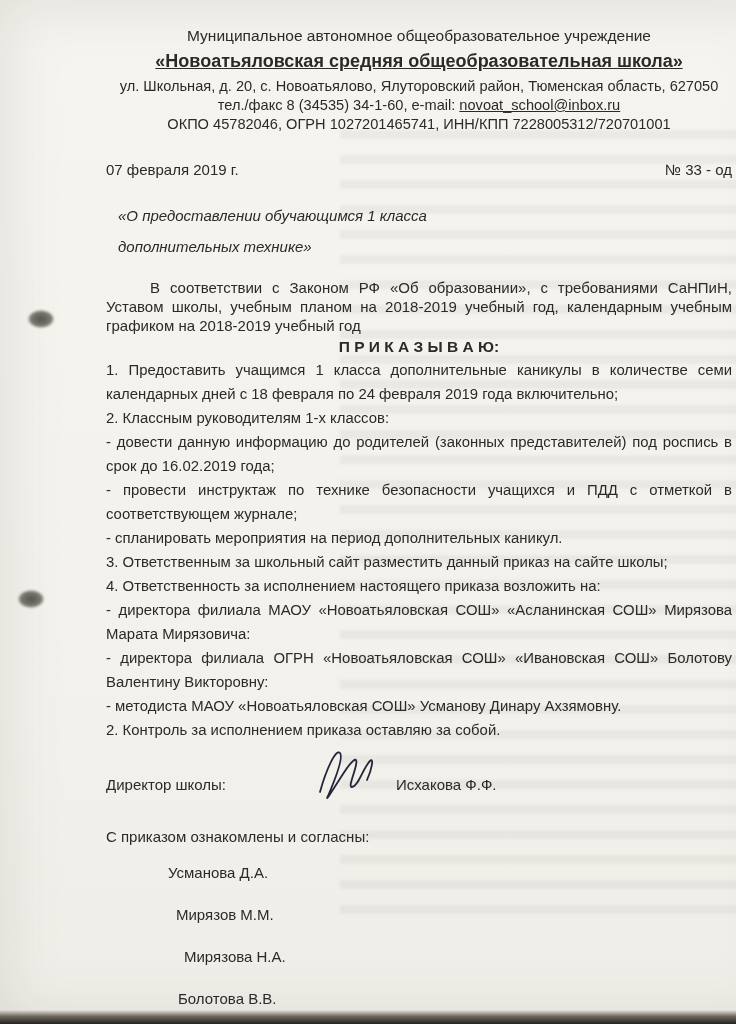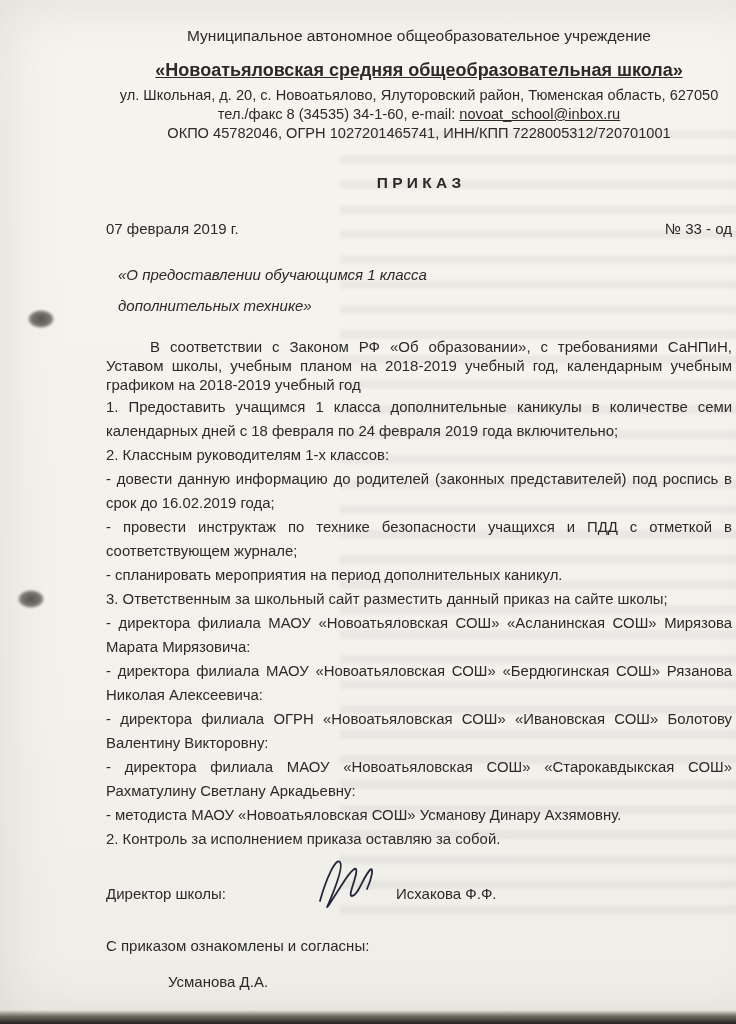--- a/index.html
+++ b/index.html
@@ -12,21 +12,21 @@
     font-family:Liberation Sans, sans-serif;
     color:#2b2a28;
     overflow:hidden;
     padding-left:48px;
   }
   .content { position:relative; padding:26px 52px 0 58px; z-index:2; }
 
   
   .hdr { text-align:center; }
   .org-type { margin:0; font-size:15.5px; line-height:20px; }
-  .org-name { margin:12px 0 4px 0; font-size:18px; font-weight:bold; text-decoration:underline; line-height:24px; }
+  .org-name { margin:3px 0 4px 0; font-size:18px; font-weight:bold; text-decoration:underline; line-height:24px; }
   .addr { margin:0; font-size:14.6px; line-height:19px; }
   .email { color:#2b2a28; text-decoration:underline; cursor:pointer; }
 
   .doc-title { margin:30px 0 0 0; text-align:center; font-weight:bold; font-size:15.5px; line-height:20px; }
 
   .date-row { display:flex; justify-content:space-between; margin-top:26px; font-size:15px; line-height:20px;gap:20px; }
 
   .subject { margin-top:26px; font-style:italic; font-size:15px; }
   .subject p { margin:12px; line-height:19px; }
 
@@ -85,46 +85,45 @@
   <div class="content">
 
     <div class="hdr">
       <p class="org-type">Муниципальное автономное общеобразовательное учреждение</p>
       <p class="org-name">«Новоатьяловская средняя общеобразовательная школа»</p>
       <p class="addr">ул. Школьная, д. 20, с. Новоатьялово, Ялуторовский район, Тюменская область, 627050</p>
       <p class="addr"><span>тел./факс 8 (34535) 34-1-60,  e-mail: </span><a class="email">novoat_school@inbox.ru</a></p>
       <p class="addr">ОКПО 45782046, ОГРН 1027201465741, ИНН/КПП 7228005312/720701001</p>
     </div>
 
-    <p class="doc-title">П Р И К А З</p>
 
     <div class="date-row">
       <span>07 февраля 2019 г.</span>
       <span>№ 33  - од</span>
     </div>
 
     <div class="subject">
       <p>«О предоставлении обучающимся 1 класса</p>
       <p>дополнительных технике»</p>
     </div>
 
     <p class="intro">В соответствии с Законом РФ «Об образовании», с требованиями СаНПиН, Уставом школы, учебным планом на 2018-2019 учебный год, календарным учебным графиком на 2018-2019 учебный год</p>
 
+    <p class="decree">П Р И К А З Ы В А Ю:</p>
 
     <div class="items">
       <p class="item">1. Предоставить учащимся 1 класса дополнительные каникулы в количестве семи календарных дней с 18 февраля по 24 февраля 2019 года включительно;</p>
       <p class="item">2. Классным руководителям 1-х классов:</p>
       <p class="item">- довести данную информацию до родителей (законных представителей) под роспись в срок до 16.02.2019 года;</p>
       <p class="item">- провести инструктаж по технике безопасности учащихся и ПДД с отметкой в соответствующем журнале;</p>
       <p class="item">- спланировать мероприятия на период дополнительных каникул.</p>
       <p class="item">3. Ответственным за школьный сайт разместить данный приказ на сайте школы;</p>
+      <p class="item">4. Ответственность за исполнением настоящего приказа возложить на:</p>
       <p class="item">- директора филиала МАОУ «Новоатьяловская СОШ» «Асланинская СОШ»  Мирязова Марата Мирязовича:</p>
-      <p class="item">- директора филиала МАОУ «Новоатьяловская СОШ» «Бердюгинская СОШ»   Рязанова Николая Алексеевича:</p>
       <p class="item">- директора филиала ОГРН «Новоатьяловская СОШ» «Ивановская СОШ»   Болотову Валентину Викторовну:</p>
-      <p class="item">- директора филиала МАОУ «Новоатьяловская СОШ» «Старокавдыкская СОШ»  Рахматулину Светлану Аркадьевну:</p>
       <p class="item">- методиста МАОУ «Новоатьяловская СОШ» Усманову Динару Ахзямовну.</p>
       <p class="item">2. Контроль за исполнением приказа оставляю за собой.</p>
     </div>
 
     <div class="sig-row">
       <span class="sig-label">Директор школы:</span>
       <span class="sig-mark">
         <svg class="sig-svg" width="78" height="58" viewBox="0 0 78 58" aria-hidden="true">
           <path d="M8 48 C14 26 24 4 28 9 C32 14 22 38 16 52 C12 60 22 44 31 30 C40 16 46 11 44 21 C42 31 36 43 40 43 C46 43 51 24 58 17 C62 13 60 25 55 36"></path>
         </svg>

